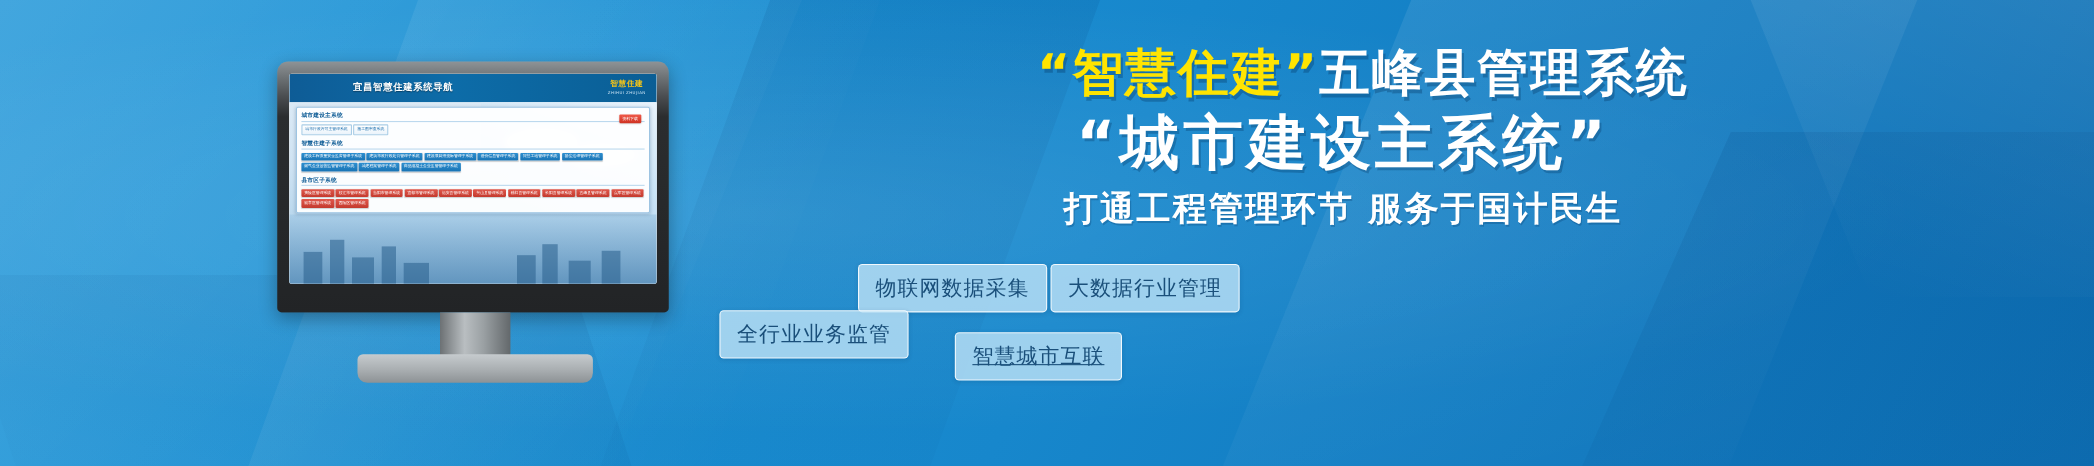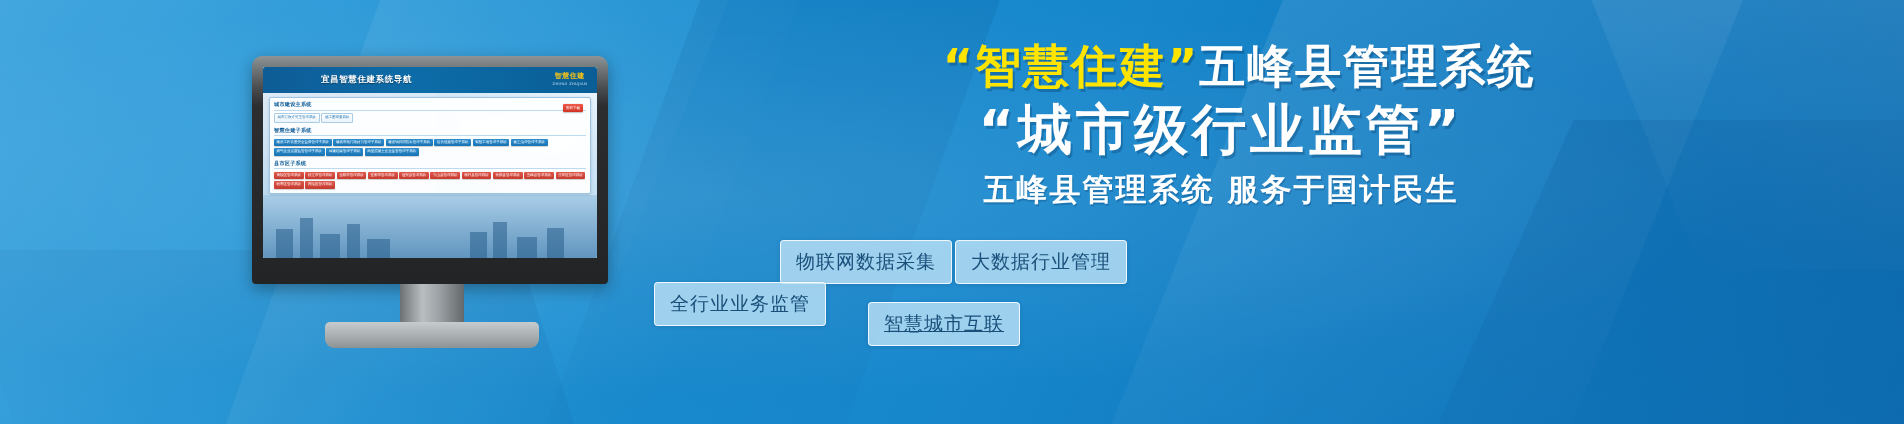--- a/index.html
+++ b/index.html
@@ -247,22 +247,22 @@
     </div>
     <div class="imac-neck"></div>
     <div class="imac-foot"></div>
     <div class="apple-logo"></div>
   </div>
 
   <div class="copy">
     <div class="line1">
       <span class="hl">“智慧住建”</span><span class="wt">五峰县管理系统</span>
     </div>
-    <div class="line2">“城市级行业监管”</div>
-    <div class="line3">五峰县管理系统  服务于国计民生</div>
+    <div class="line2">“城市建设主系统”</div>
+    <div class="line3">打通工程管理环节  服务于国计民生</div>
   </div>
 
   <div class="tags">
     <div class="tag" style="left:140px;top:10px;">物联网数据采集</div>
     <div class="tag" style="left:315px;top:10px;">大数据行业管理</div>
     <div class="tag" style="left:14px;top:52px;">全行业业务监管</div>
     <div class="tag" style="left:228px;top:72px;text-decoration:underline;">智慧城市互联</div>
   </div>
 
 </div>

